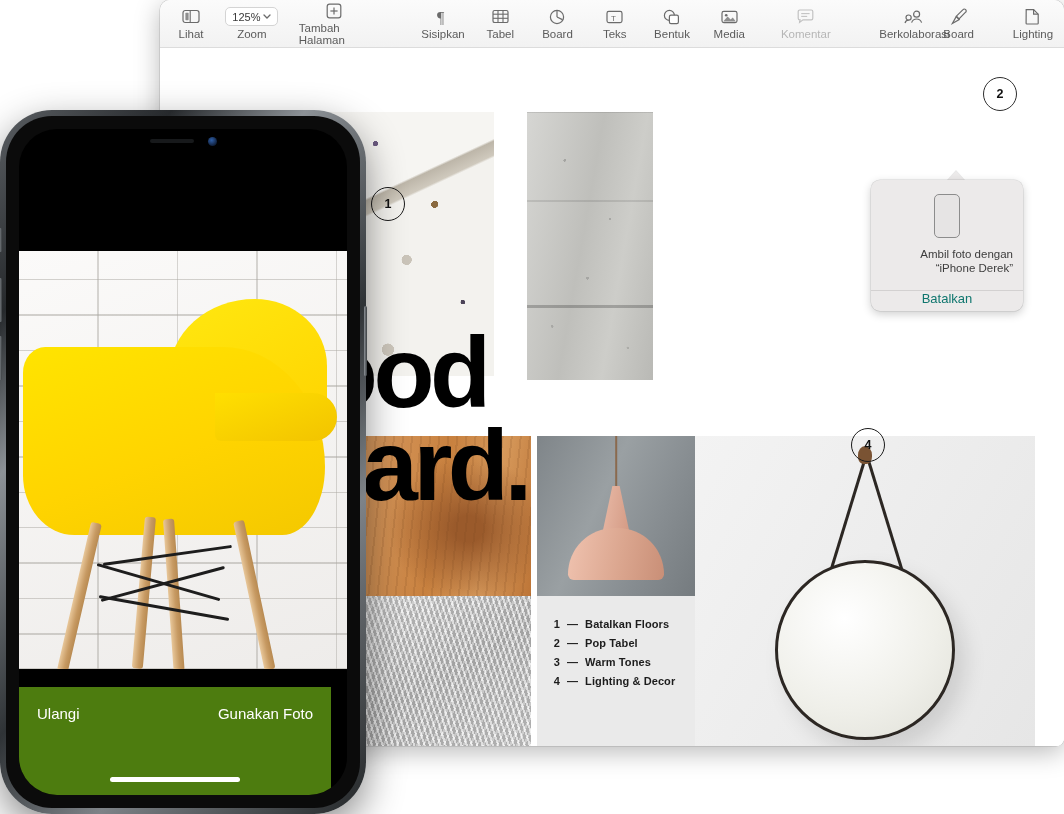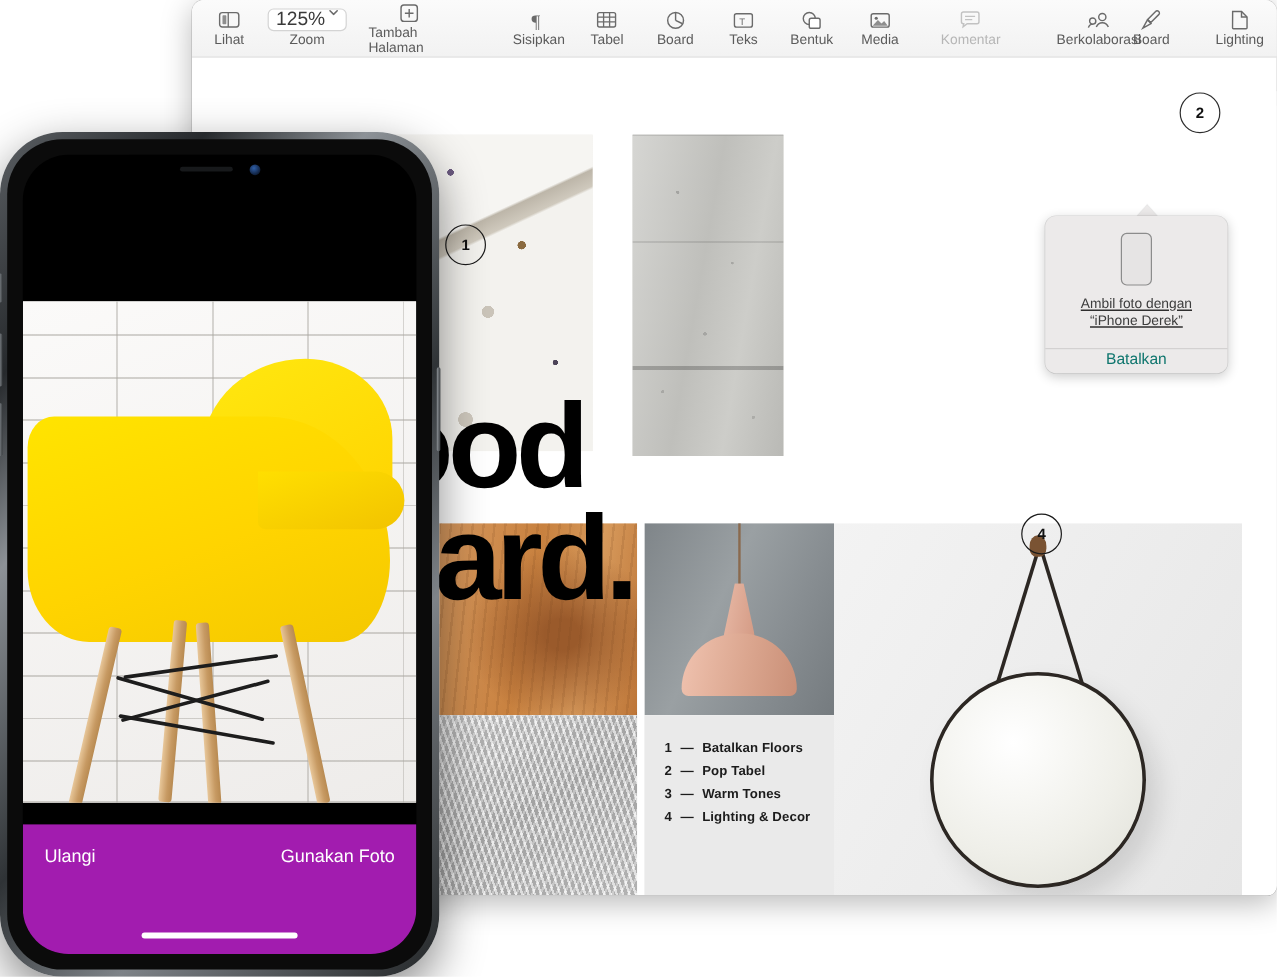--- a/index.html
+++ b/index.html
@@ -50,23 +50,23 @@
     position: relative;
   }
   .tb-item {
     display: flex; flex-direction: column; align-items: center; justify-content: center;
     gap: 2px; color: #5b5b5b; font-size: 11.5px; min-width: 34px;
   }
   .tb-item.dim { color: #b6b6b6; }
   .tb-ico { height: 19px; display: flex; align-items: center; justify-content: center; }
   .tb-ico svg { display: block; }
   .zoom-box {
-    display: flex; align-items: flex-start; justify-content: center; gap: 3px;
+    display: flex; align-items: center; justify-content: center; gap: 3px;
     border: 1px solid #d4d4d4; border-radius: 5px; background: #fff;
-    height: 19px; padding: 0 6px; font-size: 16px; color: #3a3a3a;
+    height: 19px; padding: 0 6px; font-size: 11px; color: #3a3a3a;
   }
   .gap-a { width: 34px; } .gap-b { width: 52px; } .gap-c { width: 30px; } .gap-e { width: 74px; } .gap-f { width: 80px; }
   .gap-g { width: 30px; }
   .spacer { flex: 1; }
 
   
   .canvas {
     position: absolute; left: 0; top: 76px; width: 904px; height: 670px;
     background: #ffffff; overflow: hidden;
   }
@@ -237,21 +237,21 @@
     background: #eceaea; border-radius: 9px;
     box-shadow: 0 3px 10px rgba(0,0,0,.20), 0 0 0 0.5px rgba(0,0,0,.13);
   }
   .popover-arrow {
     position: absolute; left: 947px; top: 171px;
     width: 0; height: 0;
     border-left: 9px solid transparent; border-right: 9px solid transparent;
     border-bottom: 10px solid #eceaea;
     filter: drop-shadow(0 -1px 0 rgba(0,0,0,.10));
   }
-  .pop-body { padding: 14px 10px 8px; text-align: center; text-decoration: underline; }
+  .pop-body { padding: 14px 10px 8px; text-align: right; }
   .phone-ico {
     width: 26px; height: 44px; margin: 0 auto 9px;
     border: 1.6px solid #8c8c8c; border-radius: 5px; background: #e6e4e4;
   }
   .pop-text { font-size: 11.5px; color: #3d3d3d; line-height: 1.25; }
   .pop-divider { height: 1px; background: #d3d1d1; margin: 6px 0 0; }
   .pop-cancel {
     height: 28px; display: flex; align-items: flex-start; justify-content: center;
     font-size: 13px; color: #0f766e;
   }
@@ -329,21 +329,21 @@
   .strut {
     position: absolute; height: 3px; background: #1d1d1d; transform-origin: left center;
     border-radius: 2px;
   }
   .st-1 { left: 78px; top: 312px; width: 128px; transform: rotate(16deg); }
   .st-2 { left: 82px; top: 348px; width: 128px; transform: rotate(-15deg); }
   .st-3 { left: 80px; top: 344px; width: 132px; transform: rotate(10deg); }
   .st-4 { left: 84px; top: 312px; width: 130px; transform: rotate(-8deg); }
 
   .cam-controls {
-    position: absolute; left: 0; right: 0; bottom: 0; height: 108px; background: #a21caf; text-decoration: underline;
+    position: absolute; left: 0; right: 16px; bottom: 0; height: 108px; background: #4d7c0f; text-decoration: underline;
   }
   .cam-btn-row {
     position: absolute; left: 0; right: 0; top: 18px;
     display: flex; justify-content: space-between; padding: 0 18px;
   }
   .cam-btn { color: #ffffff; font-size: 15px; }
   .home-ind {
     position: absolute; left: 50%; bottom: 13px; transform: translateX(-50%);
     width: 130px; height: 5px; border-radius: 3px; background: #ffffff;
   }

